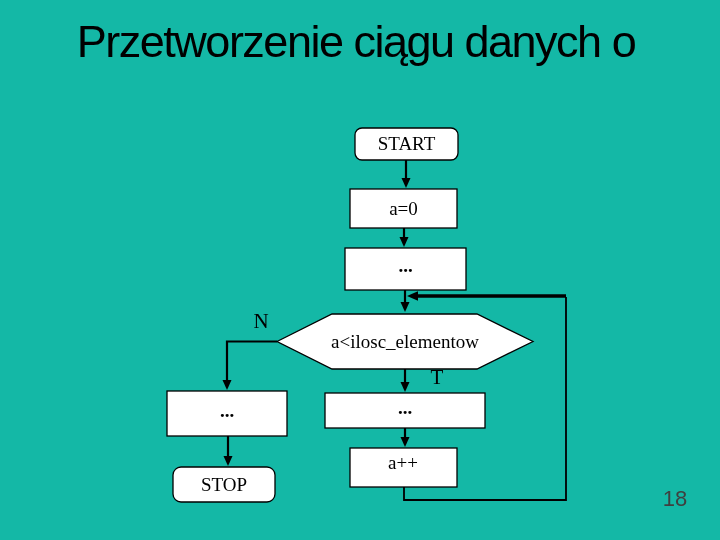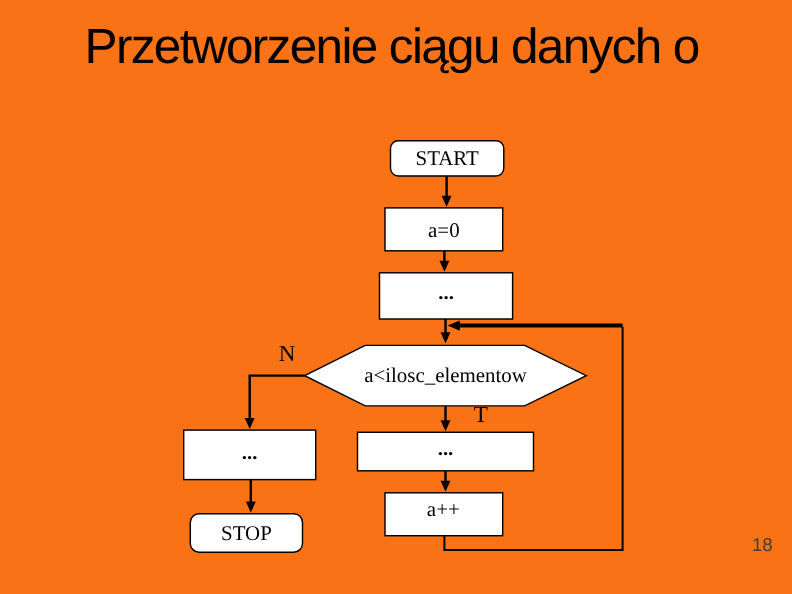--- a/index.html
+++ b/index.html
@@ -1,20 +1,20 @@
 <!DOCTYPE html>
 <html><head>
 <meta charset="utf-8">
 <style>
   html, body { margin: 0; padding: 0; background: #888; }
   .slide {
     position: relative;
     width: 720px;
     height: 540px;
-    background: #f97316;
+    background: #14b8a6;
     overflow: hidden;
     font-family: "Liberation Sans", sans-serif;
   }
   .slide-title {
     position: absolute;
     top: 21px;
     left: 0;
     right: 8px;
     text-align: center;
     font-family: "Liberation Sans", sans-serif;
@@ -24,26 +24,26 @@
     color: #000000;
     white-space: pre;
   }
   .flowchart-svg {
     position: absolute;
     left: 0;
     top: 0;
   }
   .page-number {
     position: absolute;
-    left: 676px;
+    left: 658px;
     top: 486px;
     width: 34px;
     text-align: center;
     font-family: "Liberation Sans", sans-serif;
-    font-size: 17px;
+    font-size: 22px;
     color: #3f3f3f;
   }
   .fc-text {
     font-family: "Liberation Serif", serif;
     fill: #000000;
   }
 </style>
 </head>
 <body>
 

